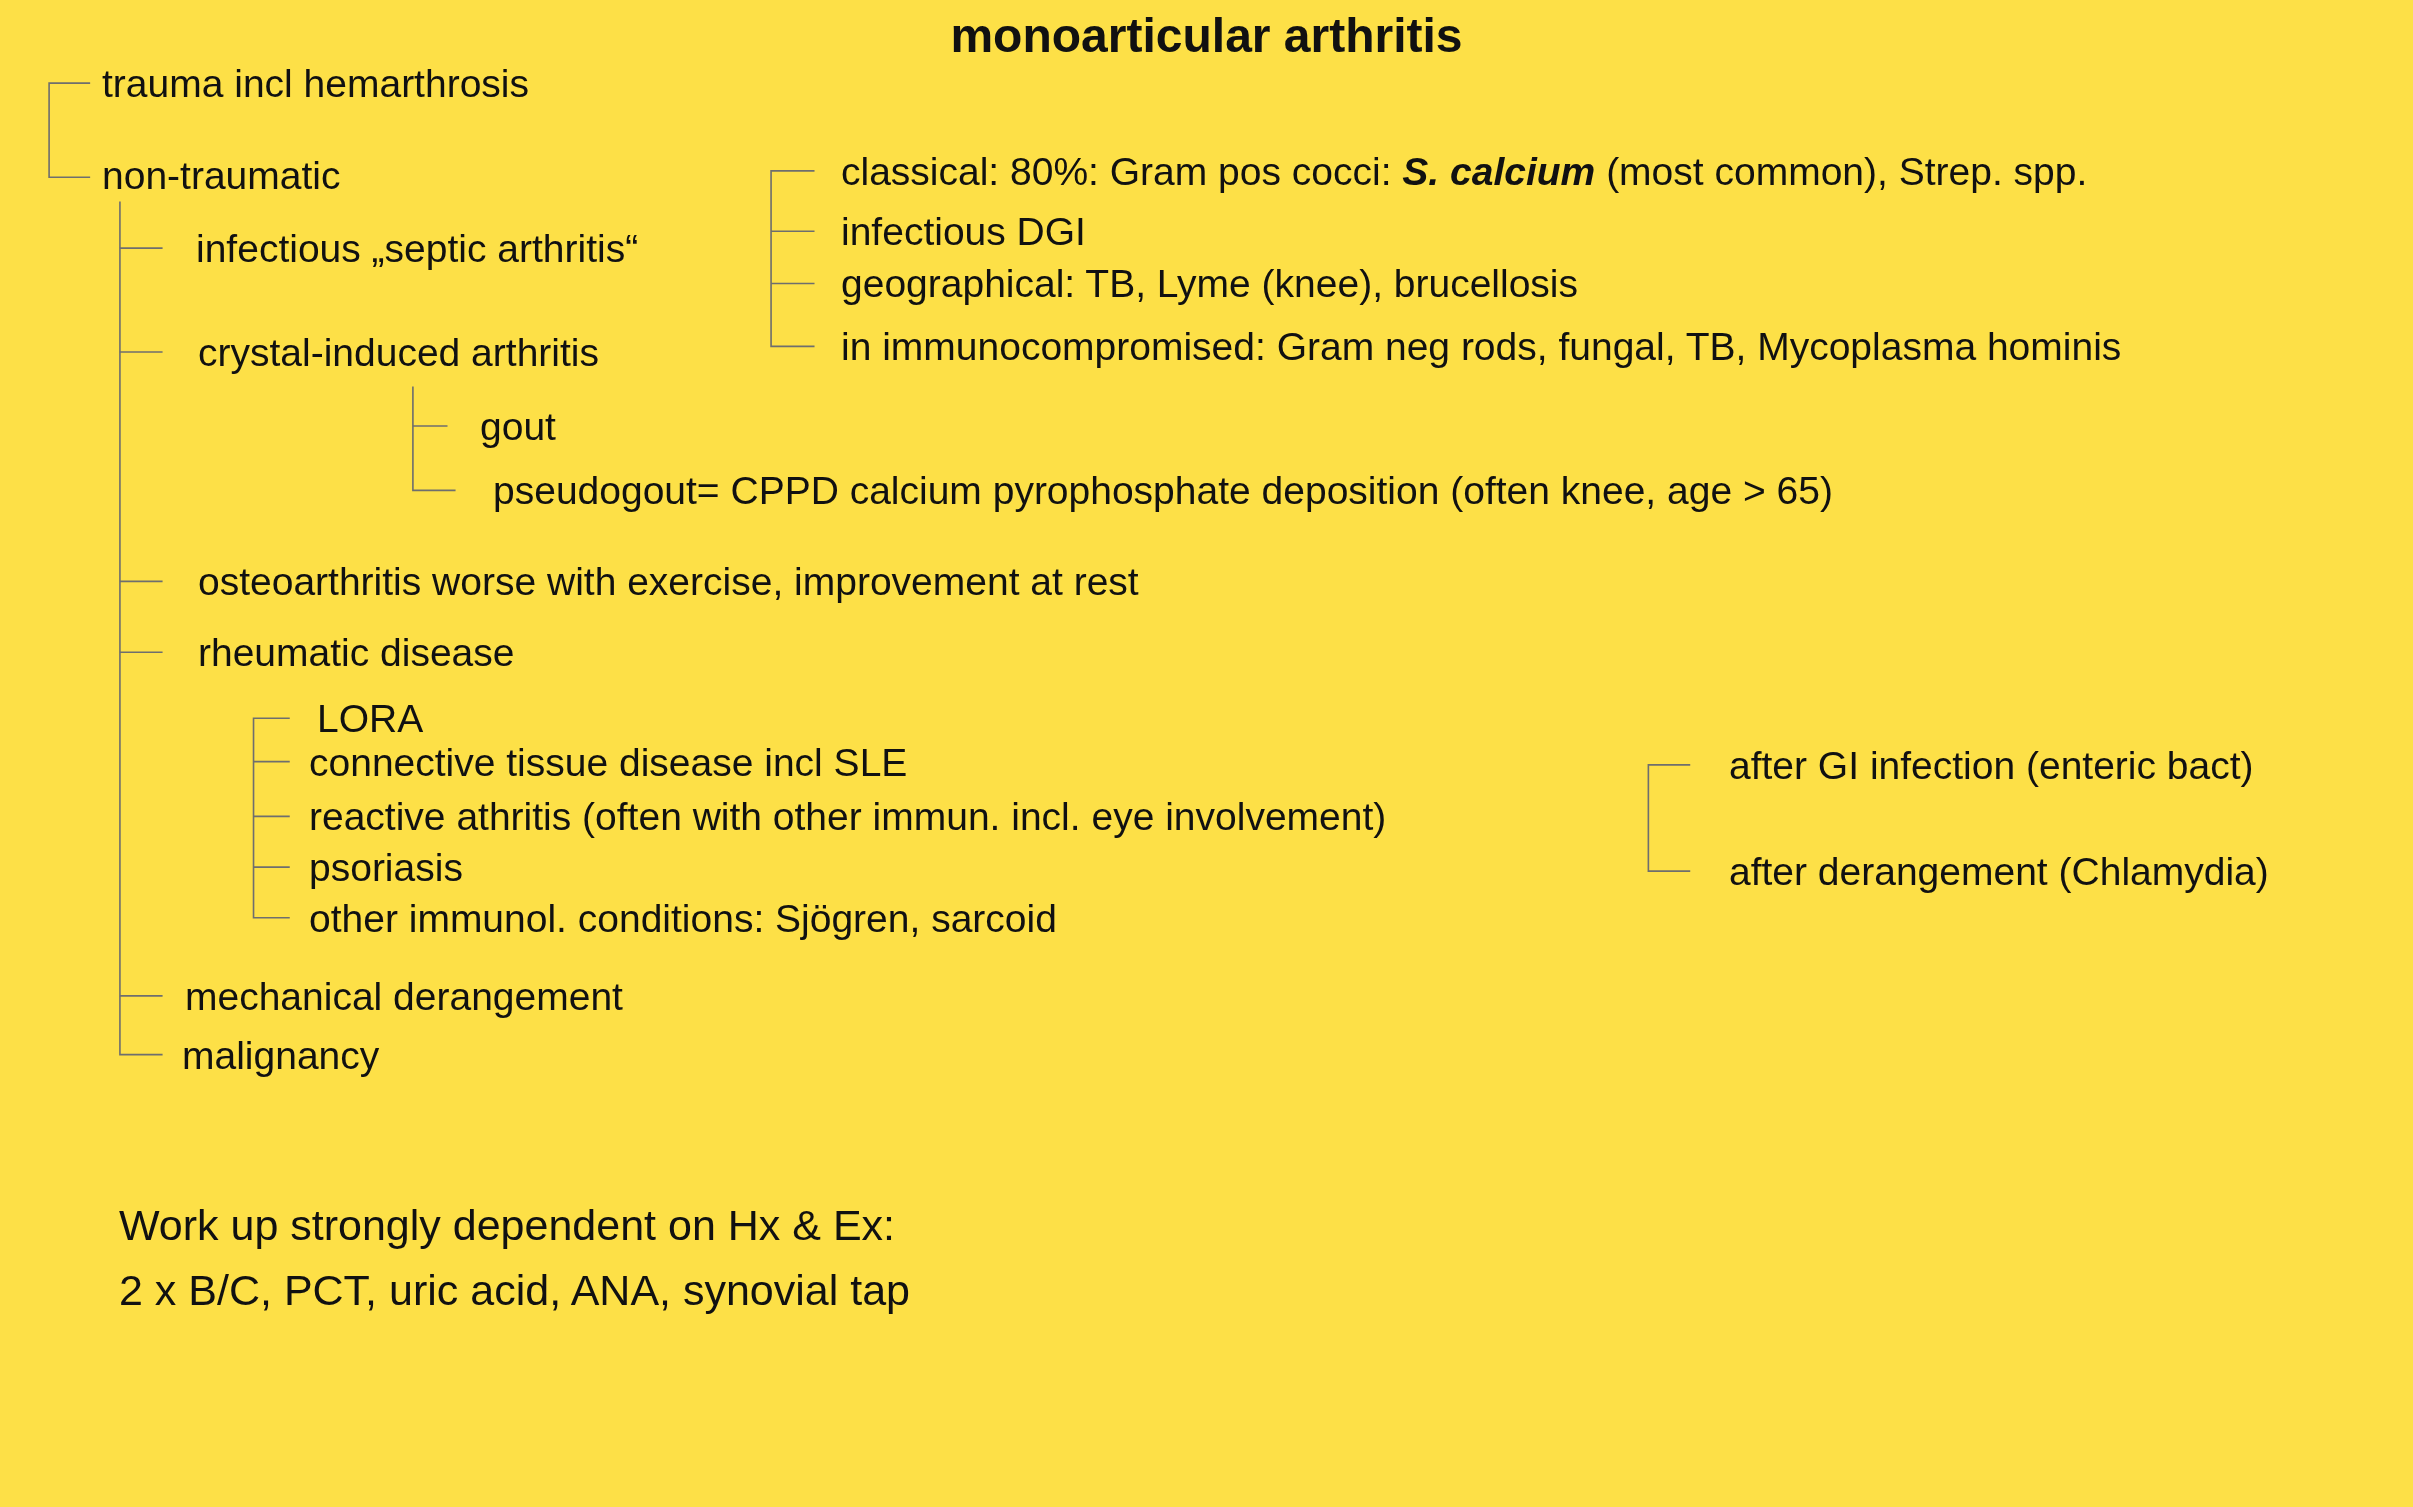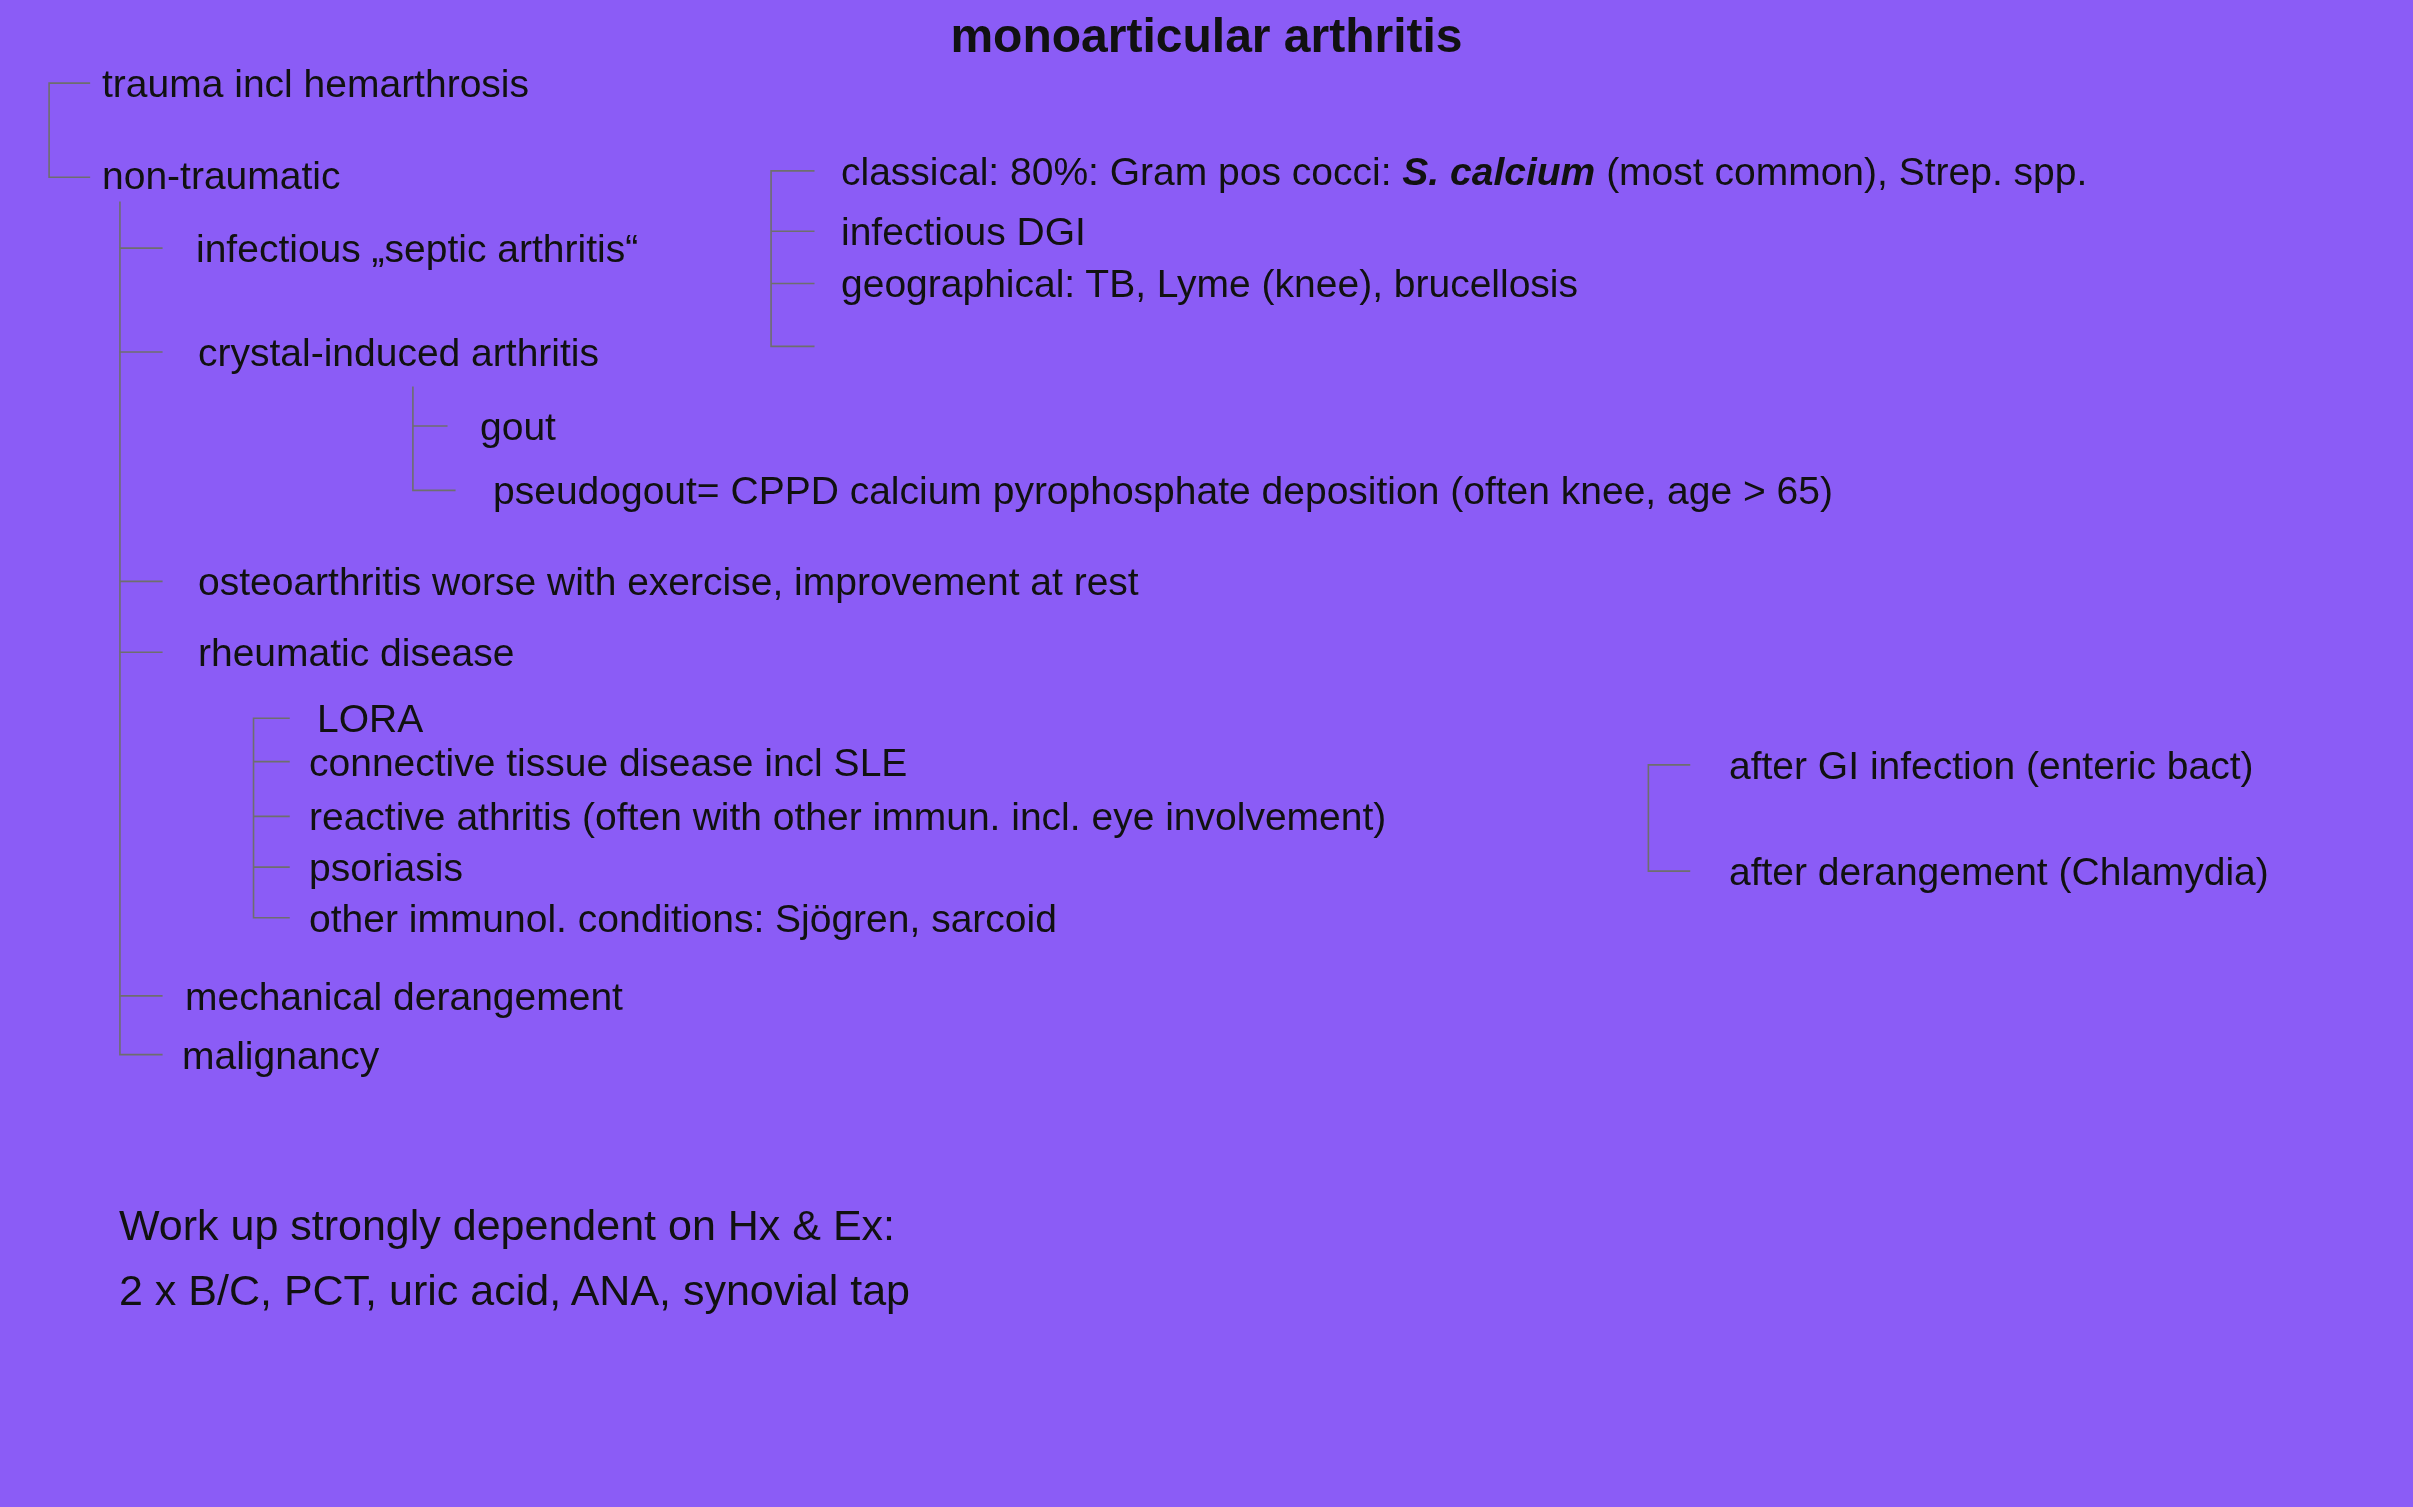--- a/index.html
+++ b/index.html
@@ -1,20 +1,20 @@
 <!DOCTYPE html>
 <html style="font-size:13px"><head>
 <meta charset="utf-8">
 <style>
   html, body { margin: 0; padding: 0; background: #ffffff; }
   .canvas {
     position: relative;
     width: 2413px;
     height: 1508px;
-    background: #8b5cf6;
+    background: #fde047;
     font-family: "Liberation Sans", "DejaVu Sans", sans-serif;
     color: #111111;
     overflow: hidden;
   }
   .title {
     position: absolute;
     left: 0;
     top: 9.7px;
     width: 100%;
     text-align: center;
@@ -91,20 +91,23 @@
 
   <div class="node" style="left:196px; top:248px">infectious „septic arthritis“</div>
 
   <div class="node" style="left:841px; top:171px">
     <span>classical: 80%: Gram pos cocci: </span><span class="bi">S. calcium</span><span> (most common), </span><span class="it">Strep.</span><span> spp.</span>
   </div>
   <div class="node" style="left:841px; top:231px">infectious DGI</div>
   <div class="node" style="left:841px; top:283px">
     <span>geographical: TB, Lyme </span><span class="it">(knee)</span><span>, brucellosis</span>
   </div>
+  <div class="node" style="left:841px; top:346px">
+    <span>in immunocompromised: Gram neg rods, fungal, TB, </span><span class="it">Mycoplasma hominis</span>
+  </div>
 
   <div class="node" style="left:198px; top:352px">crystal-induced arthritis</div>
   <div class="node" style="left:480px; top:426px">gout</div>
   <div class="node" style="left:493px; top:490px">
     <span>pseudogout= CPPD calcium pyrophosphate deposition </span><span class="it">(often knee, age &gt; 65)</span>
   </div>
 
   <div class="node" style="left:198px; top:581px">
     <span>osteoarthritis </span><span class="it">worse with exercise, improvement at rest</span>
   </div>

